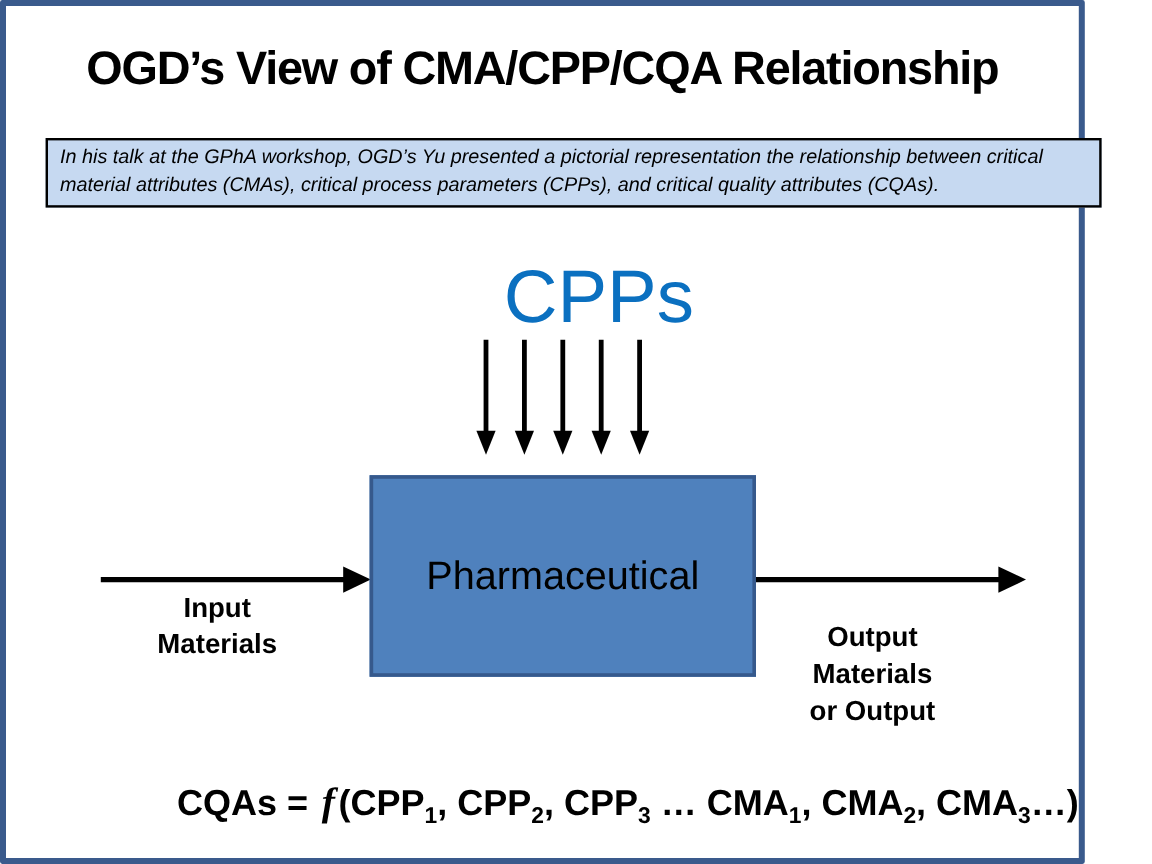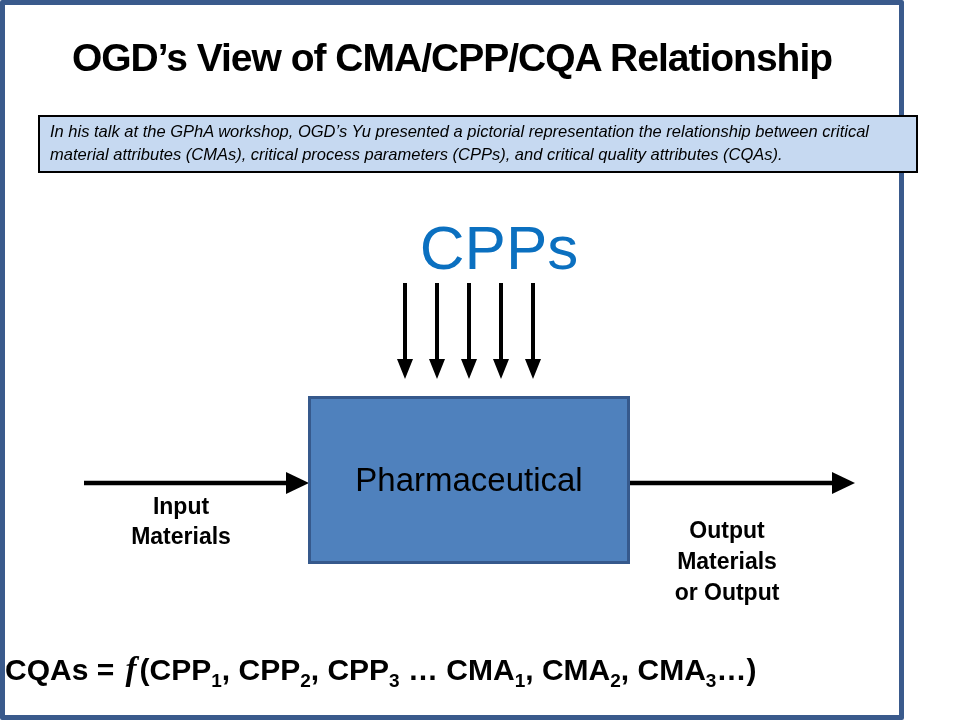--- a/index.html
+++ b/index.html
@@ -44,21 +44,21 @@
   .cpp-arrows{left:388px;top:278px;}
   .input-arrow{left:77px;top:464px;}
   .output-arrow{left:625px;top:464px;}
   .caption{
     position:absolute;width:200px;text-align:center;
     font-size:23px;line-height:30px;font-weight:bold;
   }
   .caption-input{left:76px;top:486px;}
   .caption-output{left:622px;top:486px;line-height:31px;margin-top:24px;}
   .formula{
-    position:absolute;left:0;top:646px;width:100%;text-align:left;
+    position:absolute;left:0;top:646px;width:100%;text-align:right;
     font-size:30px;font-weight:bold;white-space:nowrap;
   }
   .formula sub{font-size:19px;line-height:0;}
   .f-italic{
     font-family:"Liberation Serif",serif;font-style:italic;
     font-size:33px;padding:0 3px;
   }
 </style>
 </head>
 <body>

